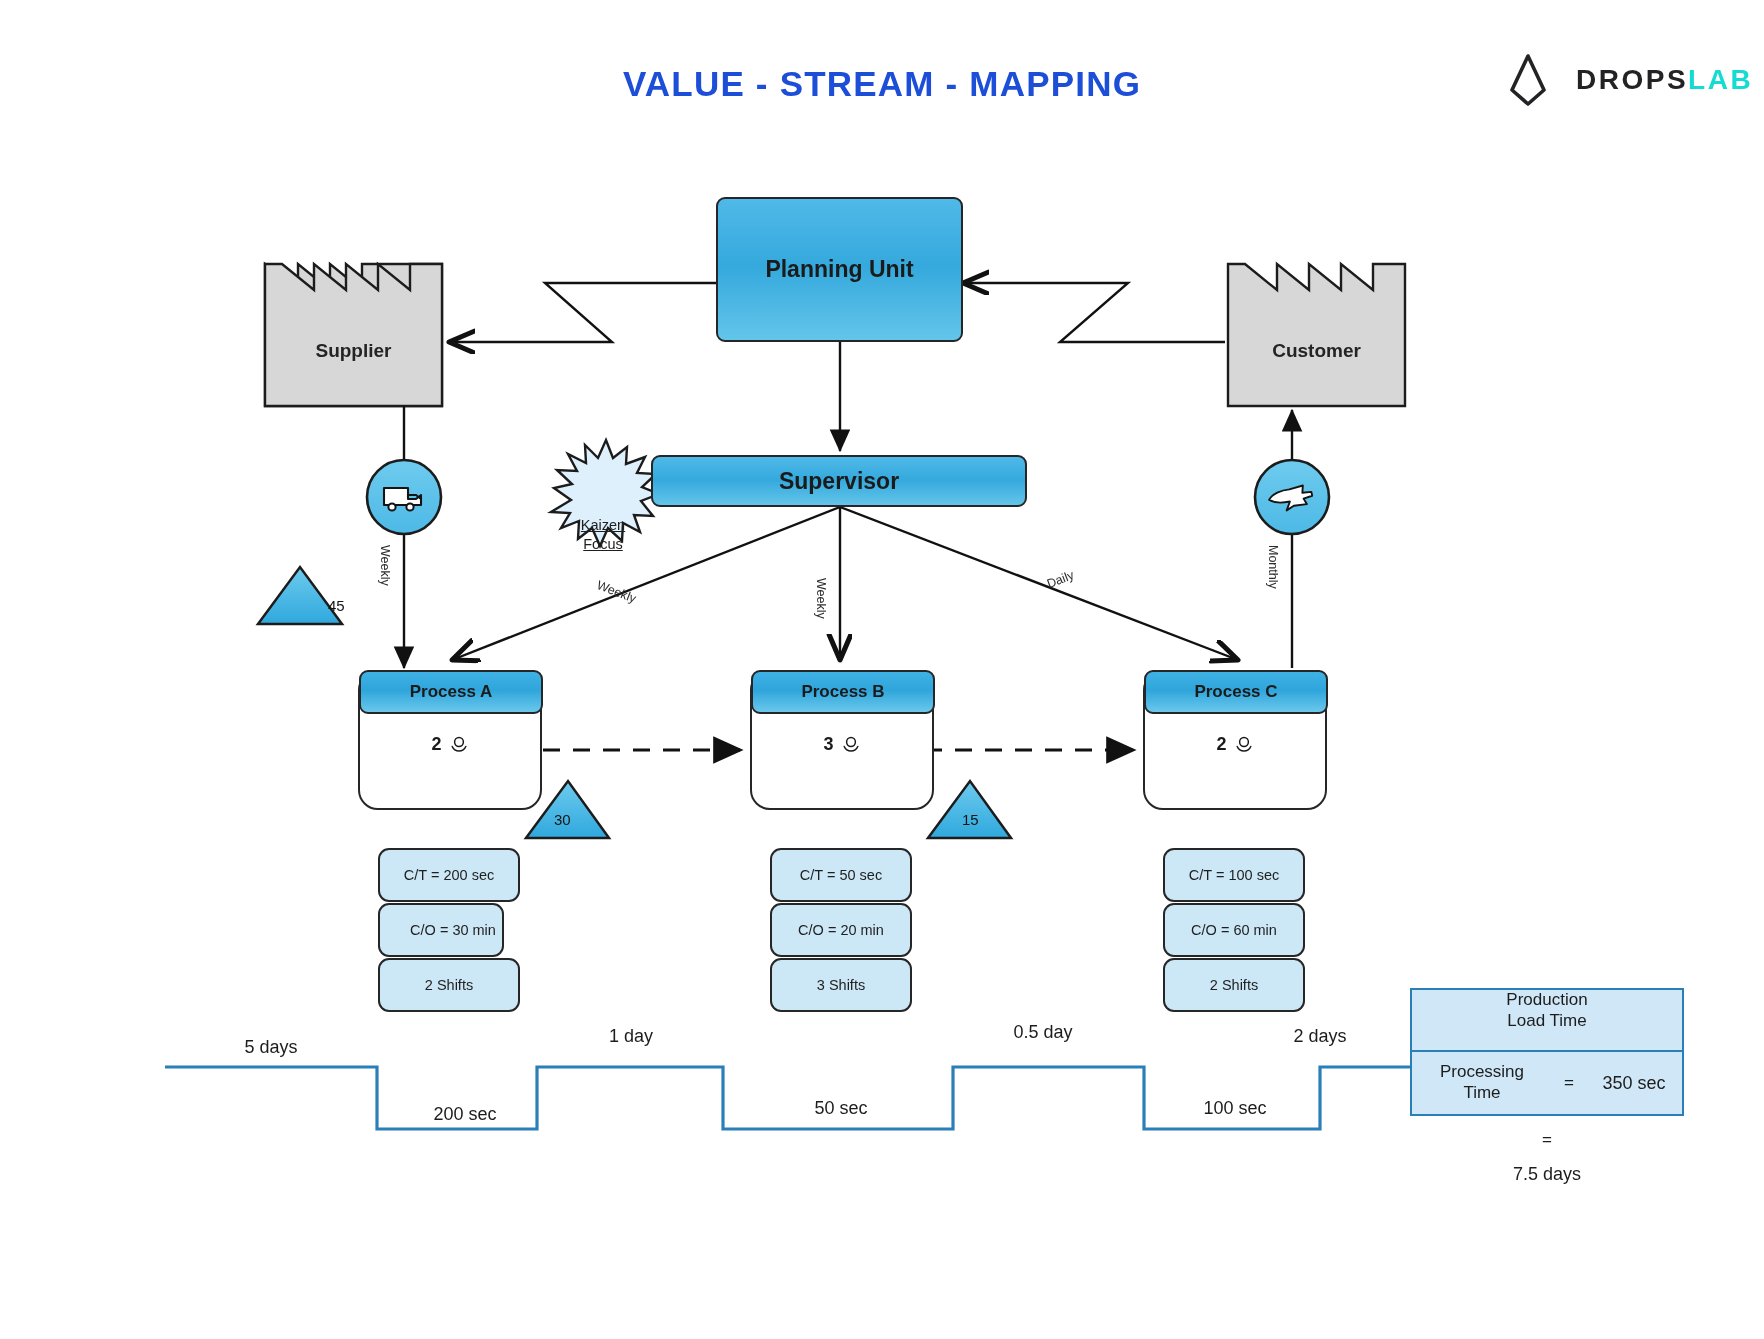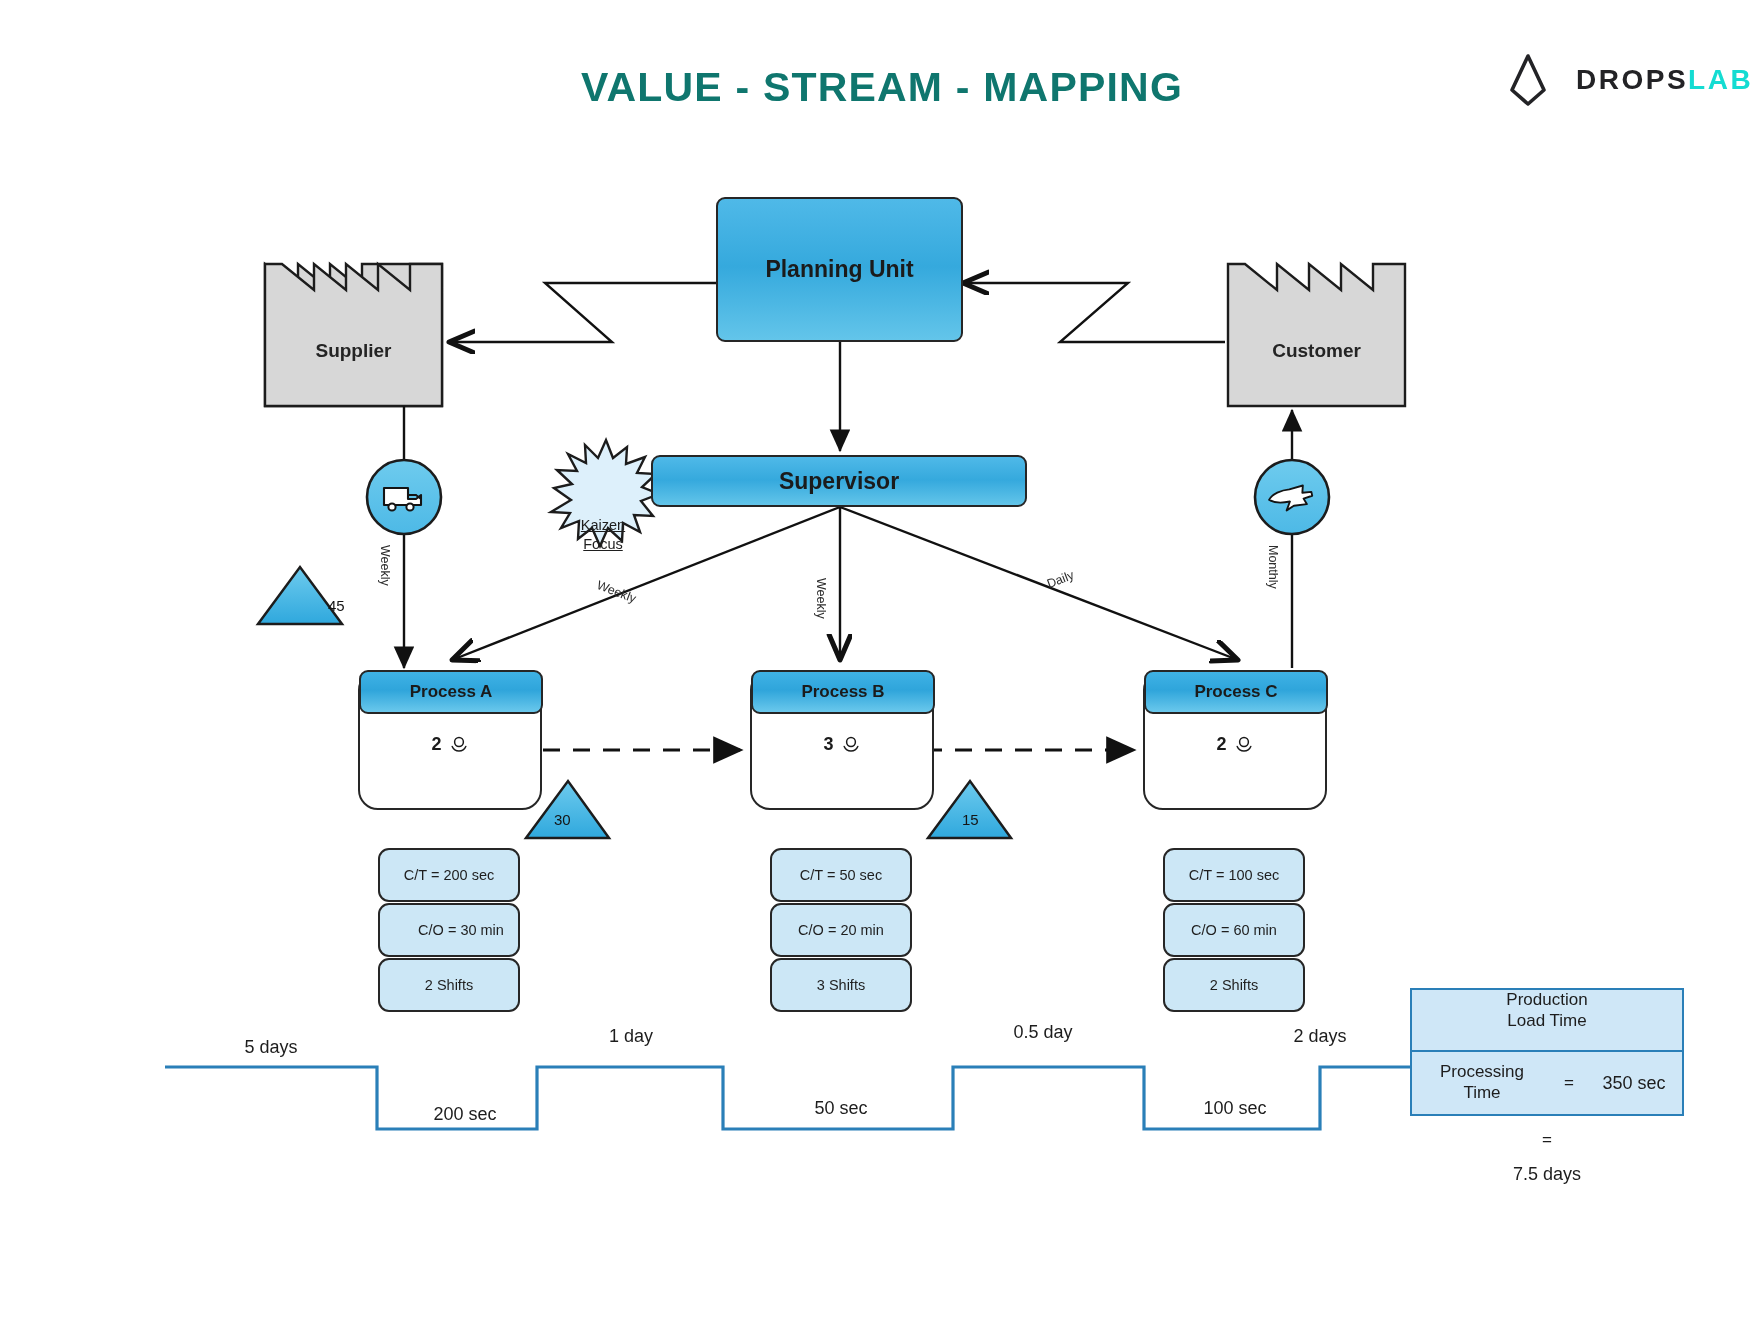--- a/index.html
+++ b/index.html
@@ -20,24 +20,24 @@
     width: 1764px;
     height: 1339px;
   }
   
   .page-title {
     position: absolute;
     top: 64px;
     left: 0;
     width: 1764px;
     text-align: center;
-    font-size: 41px;
+    font-size: 35px;
     font-weight: bold;
     letter-spacing: 1.2px;
-    color: #0f766e;
+    color: #1d4ed8;
     font-family: "Liberation Sans", sans-serif;
   }
   .logo-wrap {
     position: absolute;
     top: 52px;
     left: 1508px;
     display: flex;
     align-items: center;
     gap: 28px;
   }
@@ -327,21 +327,21 @@
   </div>
   <div class="proc-operators" style="top:62px;">
     <span>2</span>
     <svg width="20" height="18" viewBox="0 0 20 18">
       <circle cx="10" cy="6" r="4.4" fill="none" stroke="#1a1a1a" stroke-width="1.5"></circle>
       <path d="M3.2,10.5 A7.4,7.4 0 0 0 16.8,10.5" fill="none" stroke="#1a1a1a" stroke-width="1.5" stroke-linecap="round"></path>
     </svg>
   </div>
 </div>
 <div class="node data-box" style="left:378px; top:848px; width:142px; height:54px;">C/T = 200 sec</div>
-<div class="node data-box" style="left:378px; top:903px; width:142px; height:54px;padding-left:24px;">C/O = 30 min</div>
+<div class="node data-box" style="left:378px; top:903px; width:126px; height:54px;padding-left:24px;">C/O = 30 min</div>
 <div class="node data-box" style="left:378px; top:958px; width:142px; height:54px;">2 Shifts</div>
 
 <div class="node proc-box" style="left:750px; top:670px; width:184px; height:140px;">
   <div class="proc-header" style="width:184px; height:44px;">
     <span>Process B</span>
   </div>
   <div class="proc-operators" style="top:62px;">
     <span>3</span>
     <svg width="20" height="18" viewBox="0 0 20 18">
       <circle cx="10" cy="6" r="4.4" fill="none" stroke="#1a1a1a" stroke-width="1.5"></circle>

